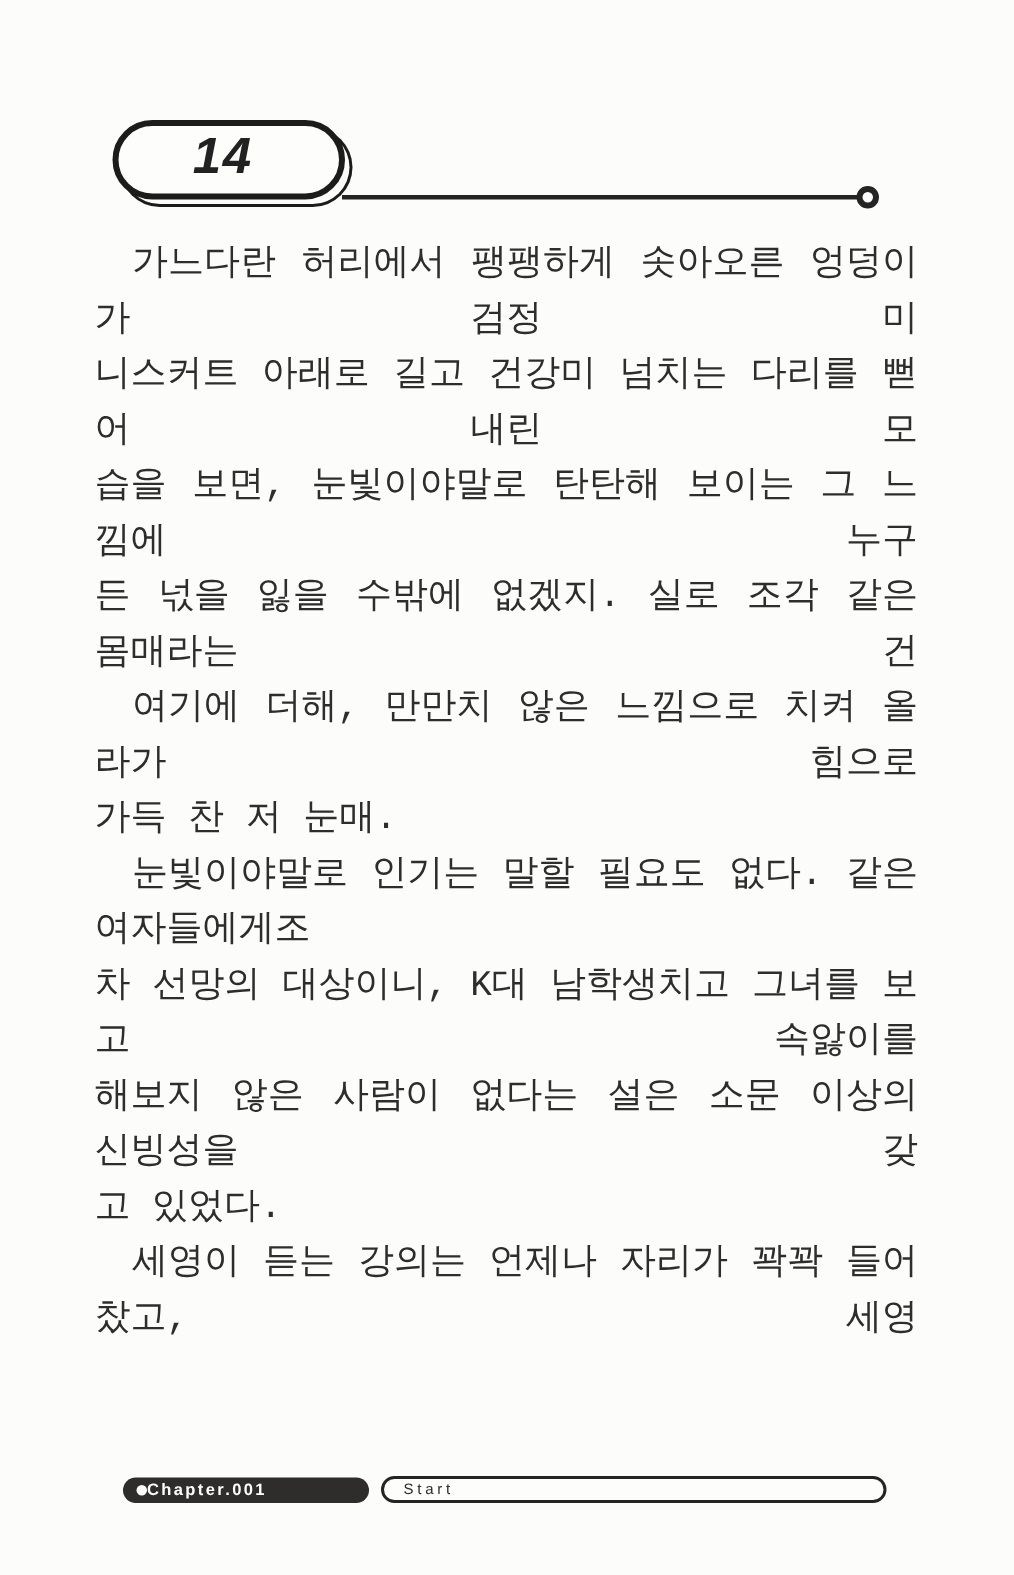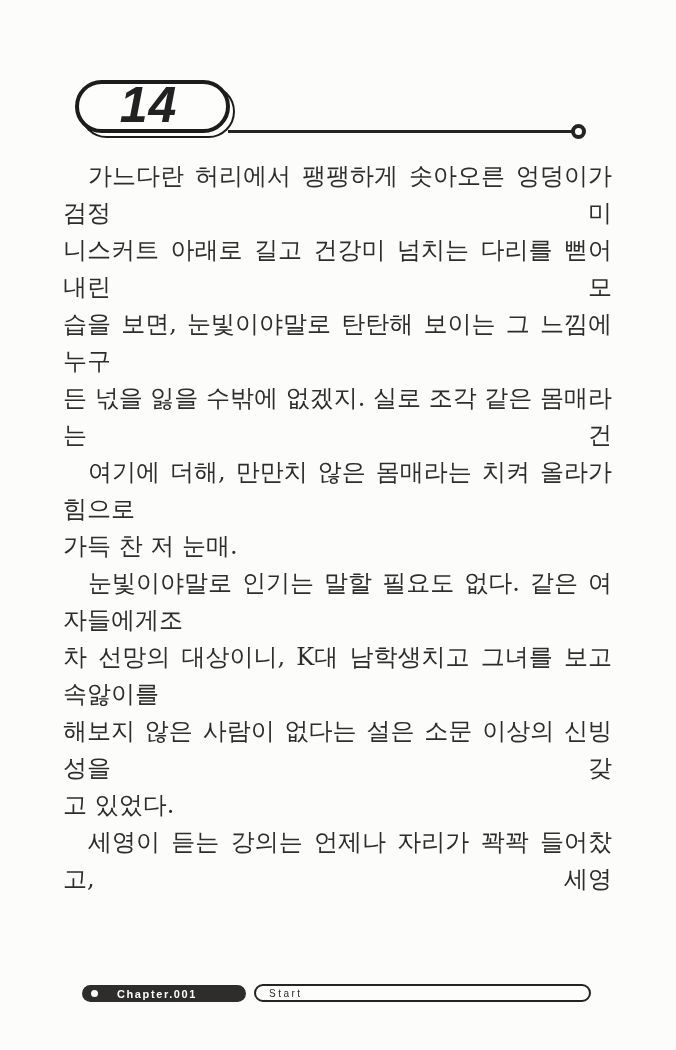--- a/index.html
+++ b/index.html
@@ -22,21 +22,21 @@
     width: 147px; height: 45px;
     background: #fdfdfc;
     border: 4px solid #1c1c1c;
     border-radius: 27px;
     display: flex; align-items: center; justify-content: center;
     box-shadow: 5px 5px 0 -2px #fdfdfc, 5px 5px 0 0 #1c1c1c;
     z-index: 2;
   }
   .chapter-number {
     font-family: "Liberation Sans", sans-serif;
-    font-size: 50px;
+    font-size: 34px;
     font-weight: 700;
     font-style: italic;
     color: #222;
     letter-spacing: 1px;
     transform: translateY(-2px);
     padding-right: 8px;
   }
   .header-rule {
     position: absolute;
     left: 228px; top: 130px;
@@ -61,20 +61,21 @@
     width: 549px;
     font-family: "DejaVu Serif", "Liberation Serif", serif;
     font-size: 24px;
     line-height: 37px;
     color: #2d2d2d;
   }
   .line {
     text-align: justify;
     text-align-last: left;
     min-height: 37px;
+    font-family: Liberation Mono, monospace;
   }
   .line.fill { text-align-last: justify; }
   .line.first { text-indent: 25px; }
 
   
   .footer-chapter {
     position: absolute;
     left: 82px; top: 985px;
     width: 164px; height: 17px;
     background: #2e2d2c;
@@ -86,21 +87,21 @@
     width: 7px; height: 7px;
     border-radius: 50%;
     background: #fdfdfd;
     margin-left: 9px;
     flex: 0 0 auto;
   }
   .footer-chapter-label {
     font-size: 11px;
     font-weight: 700;
     letter-spacing: 1.6px;
-    margin-left: 19px;
+    margin-left: 0;
     white-space: nowrap;
     transform: translateY(-0.5px);
     text-align: center;
   }
   .footer-start {
     position: absolute;
     left: 254px; top: 984px;
     width: 333px; height: 14px;
     background: #fdfdfc;
     border: 2px solid #242424;
@@ -127,21 +128,21 @@
   <div class="header-ring"></div>
 
   <div class="text-block">
       <div class="para">
         <div class="line first fill">가느다란 허리에서 팽팽하게 솟아오른 엉덩이가 검정 미</div>
         <div class="line fill">니스커트 아래로 길고 건강미 넘치는 다리를 뻗어 내린 모</div>
         <div class="line fill">습을 보면, 눈빛이야말로 탄탄해 보이는 그 느낌에 누구</div>
         <div class="line fill">든 넋을 잃을 수밖에 없겠지. 실로 조각 같은 몸매라는 건</div>
       </div>
       <div class="para">
-        <div class="line first fill">여기에 더해, 만만치 않은 몸매라는 치켜 올라가 힘으로</div>
+        <div class="line first fill">여기에 더해, 만만치 않은 느낌으로 치켜 올라가 힘으로</div>
         <div class="line">가득 찬 저 눈매.</div>
       </div>
       <div class="para">
         <div class="line first fill">눈빛이야말로 인기는 말할 필요도 없다. 같은 여자들에게조</div>
         <div class="line fill">차 선망의 대상이니, K대 남학생치고 그녀를 보고 속앓이를</div>
         <div class="line fill">해보지 않은 사람이 없다는 설은 소문 이상의 신빙성을 갖</div>
         <div class="line">고 있었다.</div>
       </div>
       <div class="para">
         <div class="line first fill">세영이 듣는 강의는 언제나 자리가 꽉꽉 들어찼고, 세영</div>

